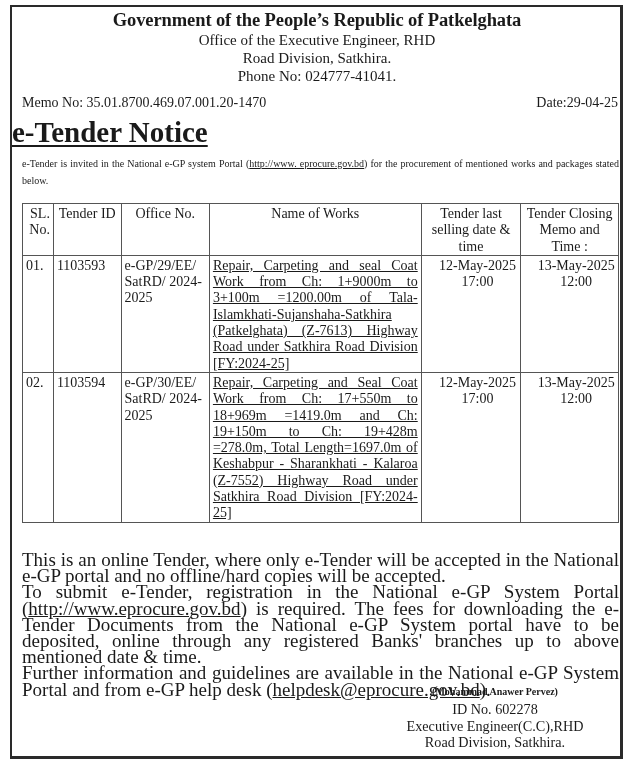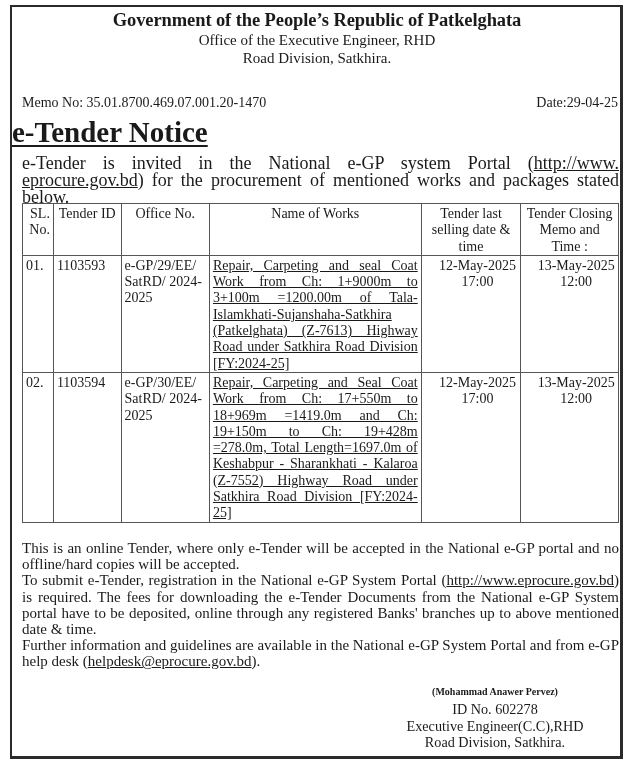--- a/index.html
+++ b/index.html
@@ -21,21 +21,21 @@
   .memo-row .memo { position: absolute; left: 0; top: 0; }
   .memo-row .date { position: absolute; right: 0; top: 0; }
 
   .title {
     position: absolute; left: 12px; top: 115px; width: 566px; text-align: left;
     font-weight: bold; font-size: 29px; line-height: 34px; text-decoration: underline;
     text-decoration-thickness: 2px; text-underline-offset: 3px;
   }
   .intro {
     position: absolute; left: 22px; top: 155px; width: 597px;
-    font-size: 18px; line-height: 17px; text-align: justify;
+    font-size: 10px; line-height: 17px; text-align: justify;
   }
   .intro a, .notes a { color: #1a1a1a; text-decoration: underline; }
 
   table.tender {
     position: absolute; left: 22px; top: 203px; width: 597px;
     border-collapse: collapse; font-size: 14px; line-height: 16.3px;
   }
   table.tender th, table.tender td {
     border: 1px solid #555; vertical-align: top; padding: 2px 3px 0 3px;
   }
@@ -46,40 +46,41 @@
   table.tender tr.r1 td { height: 113px; }
   table.tender tr.r2 td { height: 146px; }
   .col-sl { width: 24px; }
   .col-id { width: 61px; }
   .col-pkg { width: 82px; }
   .col-work { width: 208px; }
   .col-sell { width: 94px; }
   .col-close { width: 92px; }
 
   .notes {
-    position: absolute; left: 22px; top: 540px; width: 597px;
-    font-size: 15px; line-height: 16.2px;
+    position: absolute; left: 22px; top: 552px; width: 597px;
+    font-size: 19px; line-height: 16.2px;
   }
   .notes p { margin: 0; text-align: justify; }
 
   .signature {
     position: absolute; left: 370px; top: 683px; width: 250px; text-align: center;
     font-size: 14.2px; line-height: 16.5px;
   }
   .signature .name { font-weight: bold; font-size: 10px; line-height: 18px; }
 </style>
 </head>
 <body>
 
 <div class="frame"></div>
 
 <div class="header">
   <div class="gov">Government of the People’s Republic of Patkelghata</div>
   <div class="line">Office of the Executive Engineer, RHD</div>
   <div class="line">Road Division, Satkhira.</div>
+  <div class="line">Phone No: 024777-41041.</div>
 </div>
 
 <div class="memo-row">
   <span class="memo">Memo No: 35.01.8700.469.07.001.20-1470</span>
   <span class="date">Date:29-04-25</span>
 </div>
 
 <div class="title">e-Tender Notice</div>
 
 <div class="intro"><span>e-Tender is invited in the National e-GP system Portal (</span><a>http://www. eprocure.gov.bd</a><span>) for the procurement of mentioned works and packages stated below.</span></div>

